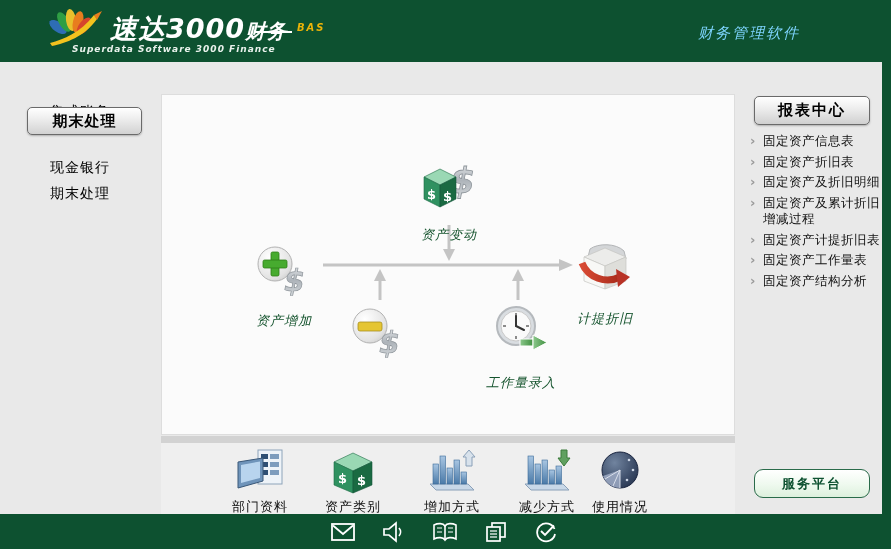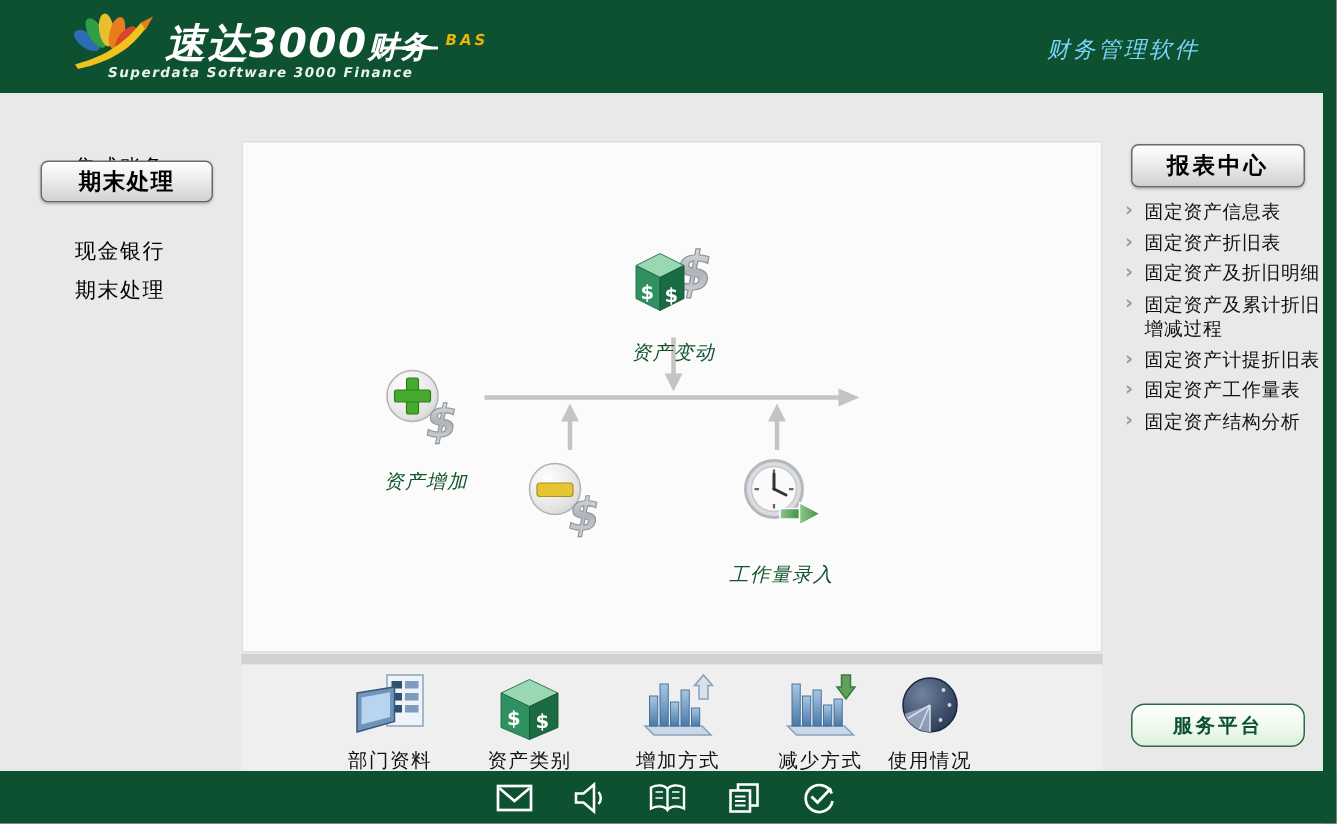--- a/index.html
+++ b/index.html
@@ -154,20 +154,37 @@
           </linearGradient>
         </defs>
         <circle cx="19" cy="23" r="17" fill="url(#sph1)" stroke="#b2b2b2"></circle>
         <rect x="15" y="11" width="8" height="24" rx="1.5" fill="#47ab2f" stroke="#2d7d17" stroke-width=".8"></rect>
         <rect x="7" y="19" width="24" height="8" rx="1.5" fill="#47ab2f" stroke="#2d7d17" stroke-width=".8"></rect>
         <text x="28" y="50" font-size="30" font-weight="bold" font-style="italic" fill="url(#sil2)" stroke="#8d949a" stroke-width=".7">$</text>
       </svg>
       <div class="flow-label">资产增加</div>
     </div>
 
+    <div class="flow-node" style="left:383px;top:144px;">
+      <svg width="58" height="56" viewBox="0 0 58 56">
+        <defs>
+          <linearGradient id="red1" x1="0" y1="0" x2="1" y2="0">
+            <stop offset="0" stop-color="#d84a34"></stop>
+              <stop offset="1" stop-color="#a82a1a"></stop>
+          </linearGradient>
+        </defs>
+        <path d="M14,10 C22,4 40,4 48,12 L50,20 L12,18 Z" fill="#d4d6d8" stroke="#b2b4b6"></path>
+        <polygon points="8,18 29,9 50,18 29,27" fill="#ececea" stroke="#c5c5c2" stroke-width=".7"></polygon>
+        <polygon points="8,18 29,27 29,50 8,42" fill="#f8f8f6" stroke="#c5c5c2" stroke-width=".7"></polygon>
+        <polygon points="50,18 29,27 29,50 50,42" fill="#dededa" stroke="#c5c5c2" stroke-width=".7"></polygon>
+        <path d="M6,24 C12,39 30,45 44,38" fill="none" stroke="url(#red1)" stroke-width="7"></path>
+        <polygon points="40,30 54,38 42,48" fill="#b83226"></polygon>
+      </svg>
+      <div class="flow-label">计提折旧</div>
+    </div>
 
     <div class="flow-node" style="left:157px;top:208px;">
       <svg width="56" height="56" viewBox="0 0 56 56">
         <defs>
           <radialGradient id="sph2" cx=".35" cy=".3" r=".9">
             <stop offset="0" stop-color="#ffffff"></stop>
               <stop offset=".7" stop-color="#e2e2e2"></stop>
               <stop offset="1" stop-color="#c2c2c2"></stop>
           </radialGradient>
           <linearGradient id="sil3" x1="0" y1="0" x2="0" y2="1">

